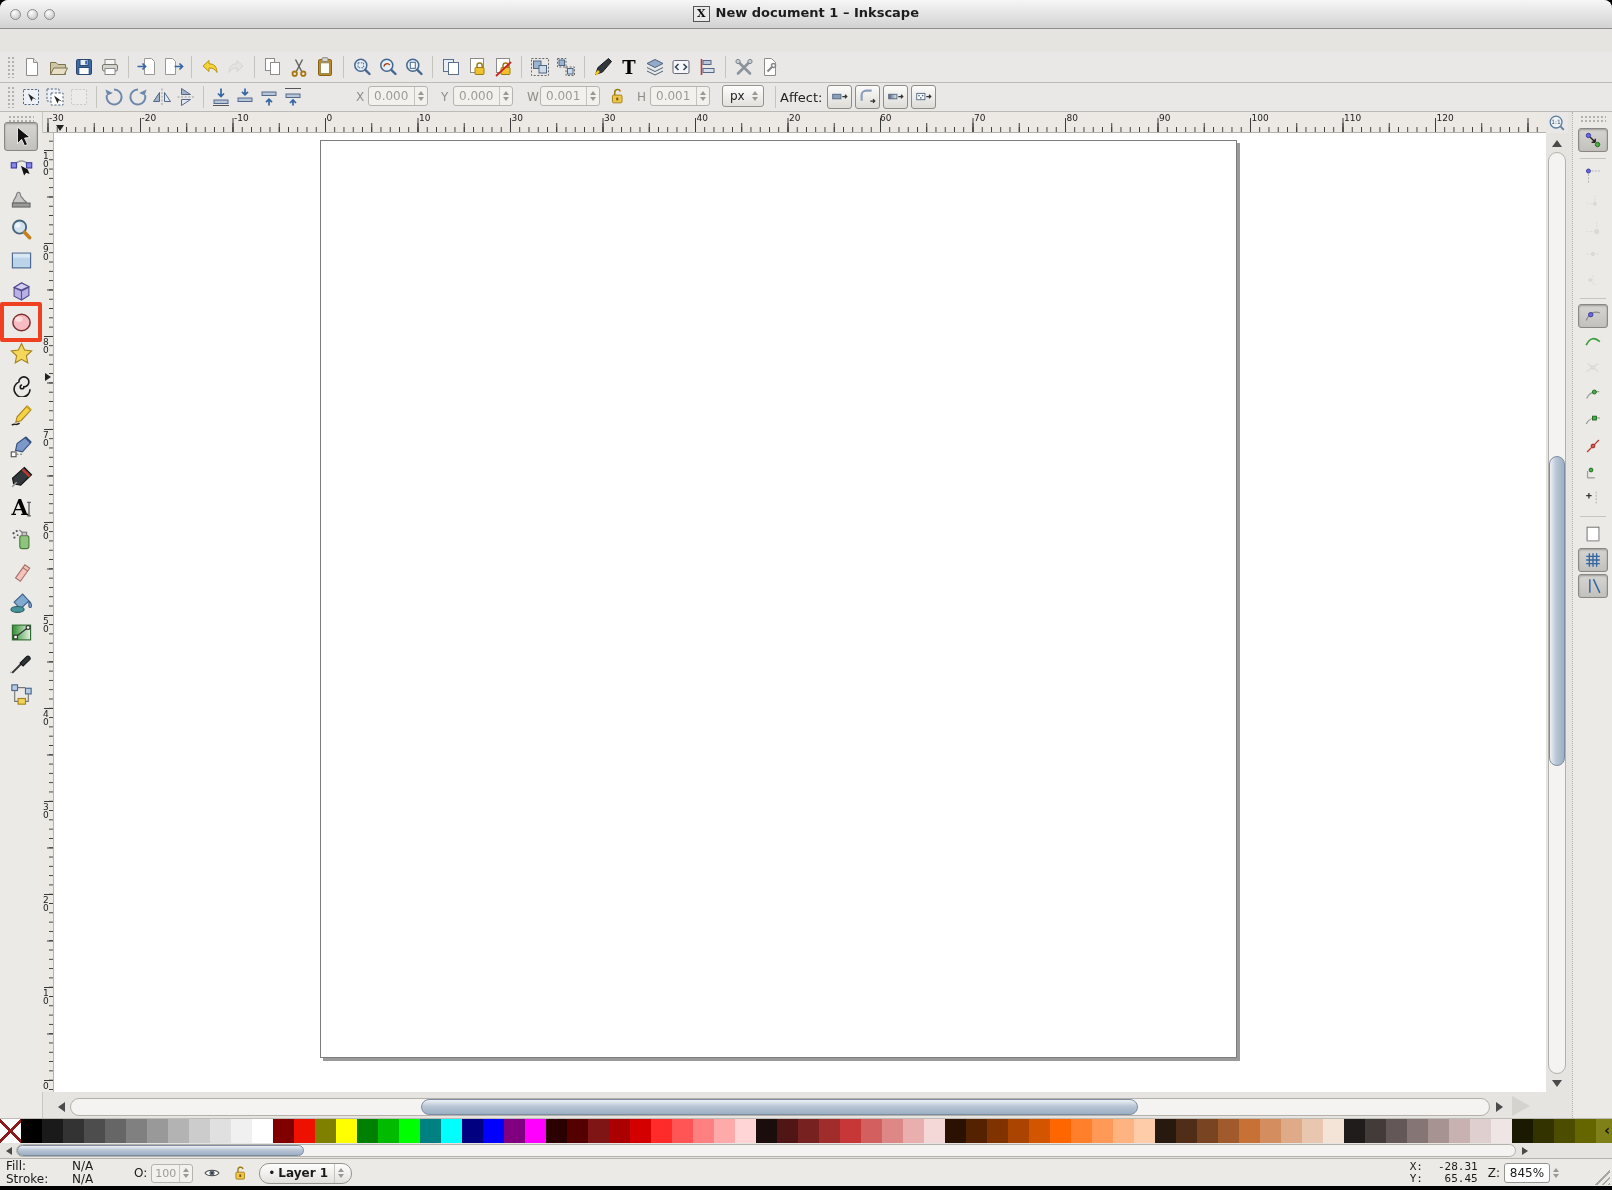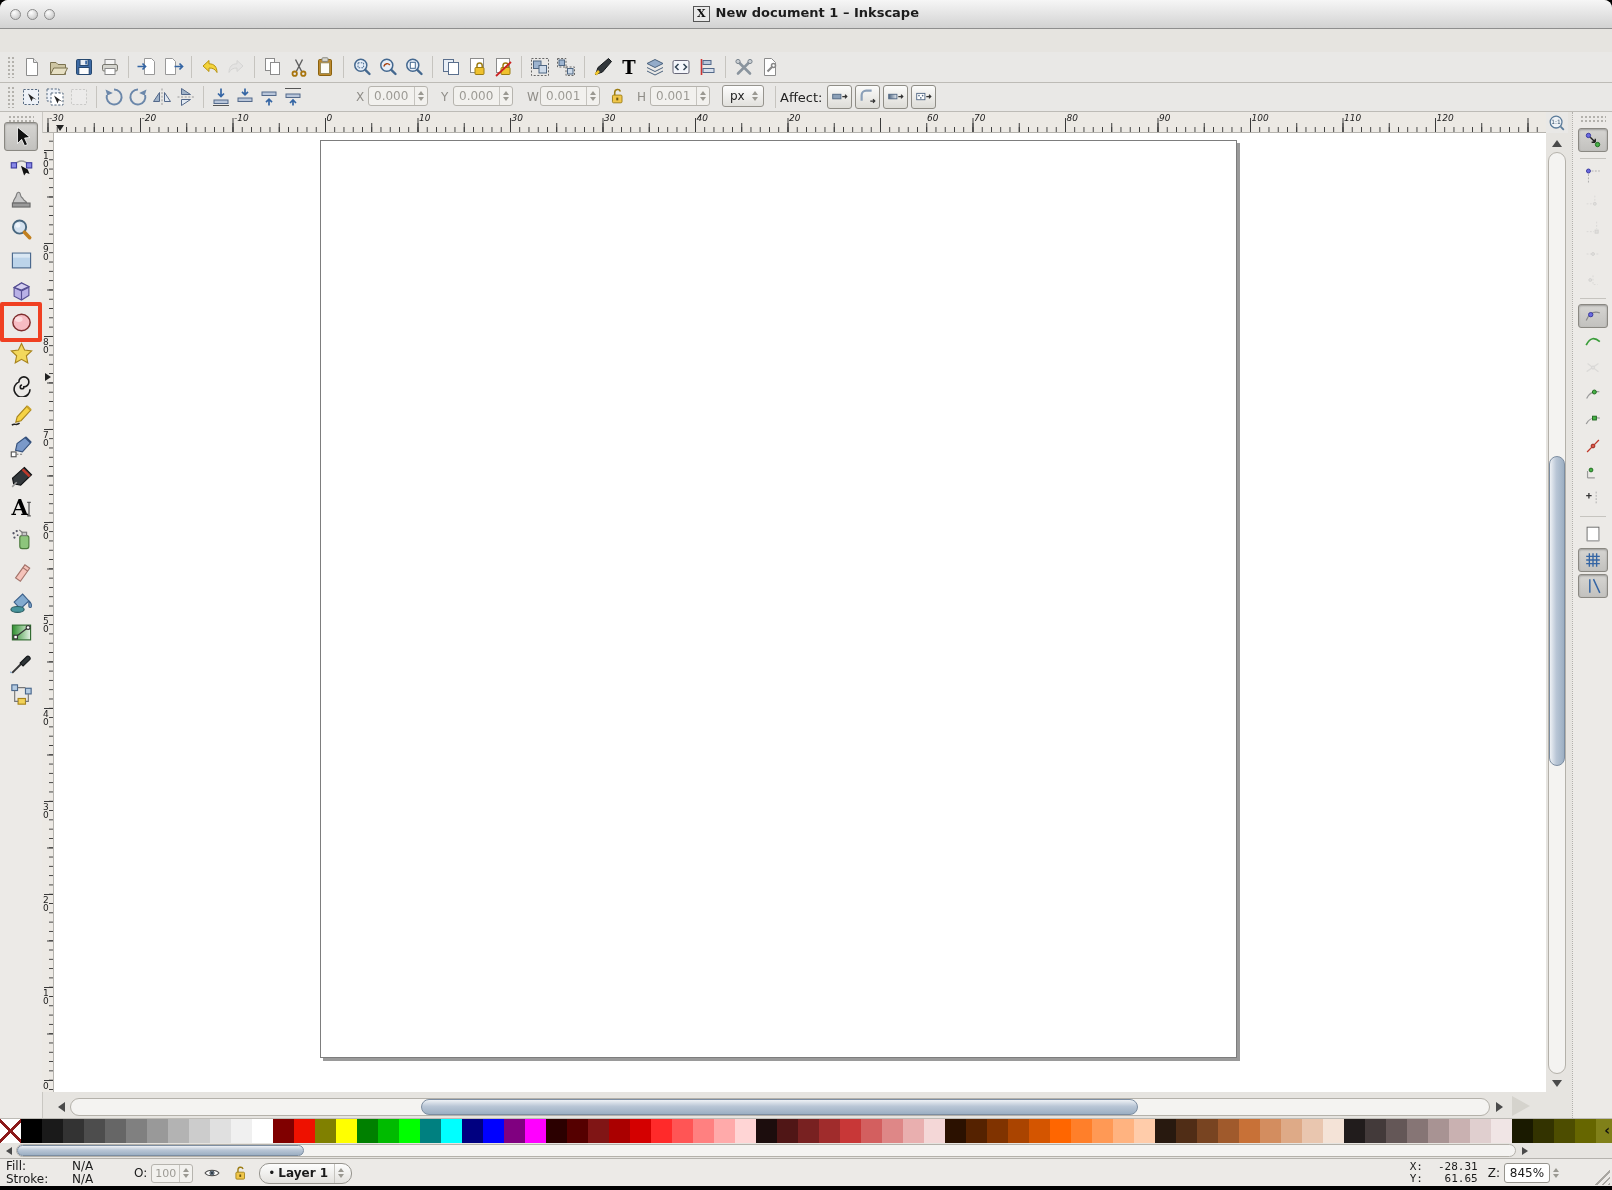--- a/index.html
+++ b/index.html
@@ -48,21 +48,21 @@
     background-image:radial-gradient(#b3b1ac 1px,transparent 1.2px);background-size:4px 4px;}
   .tool-btn{position:absolute;left:4px;width:34px;height:29px;display:flex;align-items:center;justify-content:center;border-radius:3px;}
   .tool-btn.active{background:linear-gradient(#d6d5d2,#c2c1be);border:1px solid #8a8882;
     box-shadow:inset 0 1px 2px rgba(0,0,0,.28);box-sizing:border-box;}
   #tool-highlight{position:absolute;left:0px;width:42px;height:40px;border:4px solid #f04022;border-radius:2px;box-sizing:border-box;z-index:5;}
   #hruler{position:absolute;left:42px;top:112px;width:1504px;height:21px;background-color:#ece9e4;border-bottom:1px solid #b5b3ae;
     background-image:linear-gradient(to right,#3a3a3a 1px,transparent 1px),
                      linear-gradient(to right,#3a3a3a 1px,transparent 1px),
                      linear-gradient(to right,#3a3a3a 1px,transparent 1px);
     background-size:92.5px 14px,46.25px 9px,9.25px 5px;
-    background-position:283px bottom,283px bottom,283px bottom;background-repeat:repeat-x;overflow:hidden;box-sizing:border-box;font-style:italic;}
+    background-position:283px bottom,283px bottom,283px bottom;background-repeat:repeat-x;overflow:hidden;box-sizing:border-box;}
   .hruler-label{position:absolute;top:1px;font-size:9px;color:#222;}
   #vruler{position:absolute;left:42px;top:133px;width:12px;bottom:94px;background-color:#ece9e4;border-right:1px solid #b5b3ae;
     background-image:linear-gradient(to bottom,#3a3a3a 1px,transparent 1px),
                      linear-gradient(to bottom,#3a3a3a 1px,transparent 1px),
                      linear-gradient(to bottom,#3a3a3a 1px,transparent 1px);
     background-size:9px 93px,6px 46.5px,4px 9.3px;
     background-position:100% 17px,100% 17px,100% 17px;background-repeat:repeat-y;overflow:hidden;box-sizing:border-box;}
   .vruler-label{position:absolute;left:1px;font-size:9px;line-height:8px;color:#222;white-space:pre;}
   #hmarker{position:absolute;top:13px;width:0;height:0;border-left:4px solid transparent;border-right:4px solid transparent;border-top:6px solid #222;}
   #vmarker{position:absolute;left:3px;width:0;height:0;border-top:4px solid transparent;border-bottom:4px solid transparent;border-left:6px solid #222;}
@@ -480,21 +480,21 @@
   <div id="hruler">
       <span class="hruler-label" style="left: 7px;">-30</span>
       <span class="hruler-label" style="left: 99.5px;">-20</span>
       <span class="hruler-label" style="left: 192px;">-10</span>
       <span class="hruler-label" style="left: 284.5px;">0</span>
       <span class="hruler-label" style="left: 377px;">10</span>
       <span class="hruler-label" style="left: 469.5px;">30</span>
       <span class="hruler-label" style="left: 562px;">30</span>
       <span class="hruler-label" style="left: 654.5px;">40</span>
       <span class="hruler-label" style="left: 747px;">20</span>
-      <span class="hruler-label" style="left: 885px;">60</span>
+      <span class="hruler-label" style="left: 838px;">60</span>
       <span class="hruler-label" style="left: 932px;">70</span>
       <span class="hruler-label" style="left: 1024.5px;">80</span>
       <span class="hruler-label" style="left: 1117px;">90</span>
       <span class="hruler-label" style="left: 1209.5px;">100</span>
       <span class="hruler-label" style="left: 1302px;">110</span>
       <span class="hruler-label" style="left: 1394.5px;">120</span>
       <div id="hmarker" style="left: 14px;"></div>
     </div>
   <div id="corner11">
       <svg width="20" height="20" viewBox="0 0 22 22">
@@ -927,21 +927,21 @@
       <span class="spn" style="border-left:1px solid #c6c4bf">
           <i class="up"></i>
           <i class="dn"></i>
         </span>
     </div>
     <div class="status-right">
       <div class="coords">
         <span>X:</span>
         <span class="v">-28.31</span>
         <span>Y:</span>
-        <span class="v">61.65</span>
+        <span class="v">65.45</span>
       </div>
       <span class="zlabel">Z:</span>
       <div class="zoom-field">
           <span>845%</span>
         </div>
       <span class="spn" style="height:20px;border:none">
           <i class="up"></i>
           <i class="dn"></i>
         </span>
     </div>

